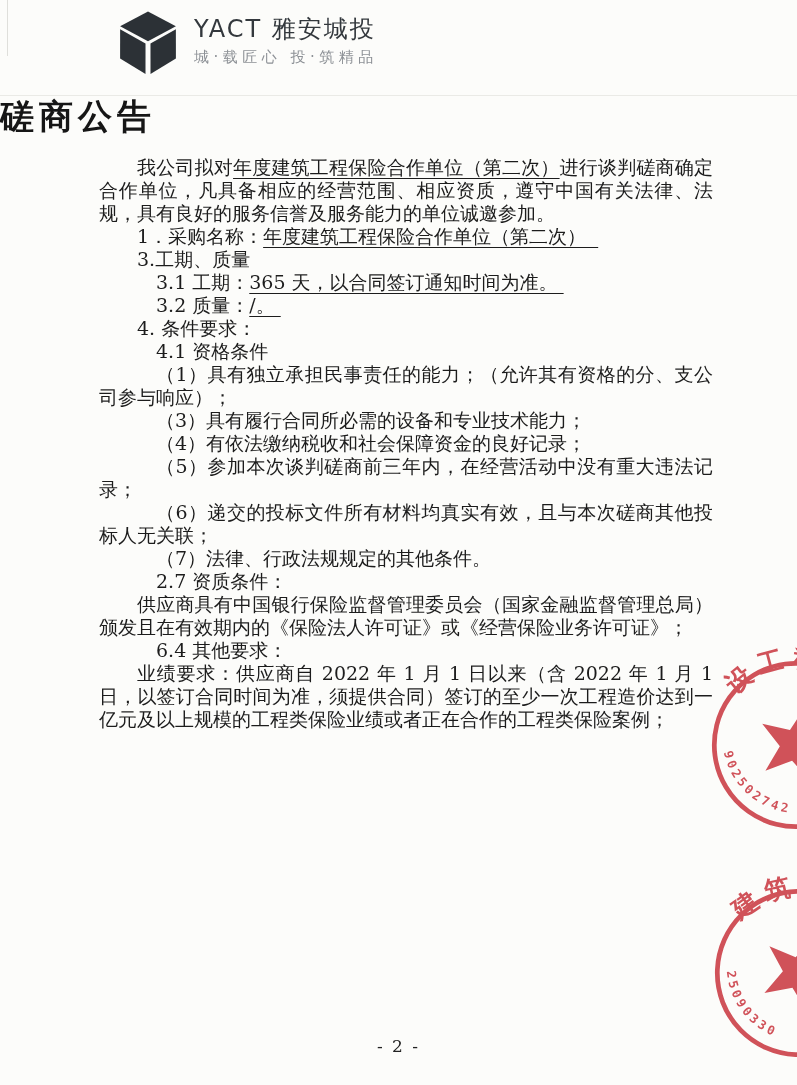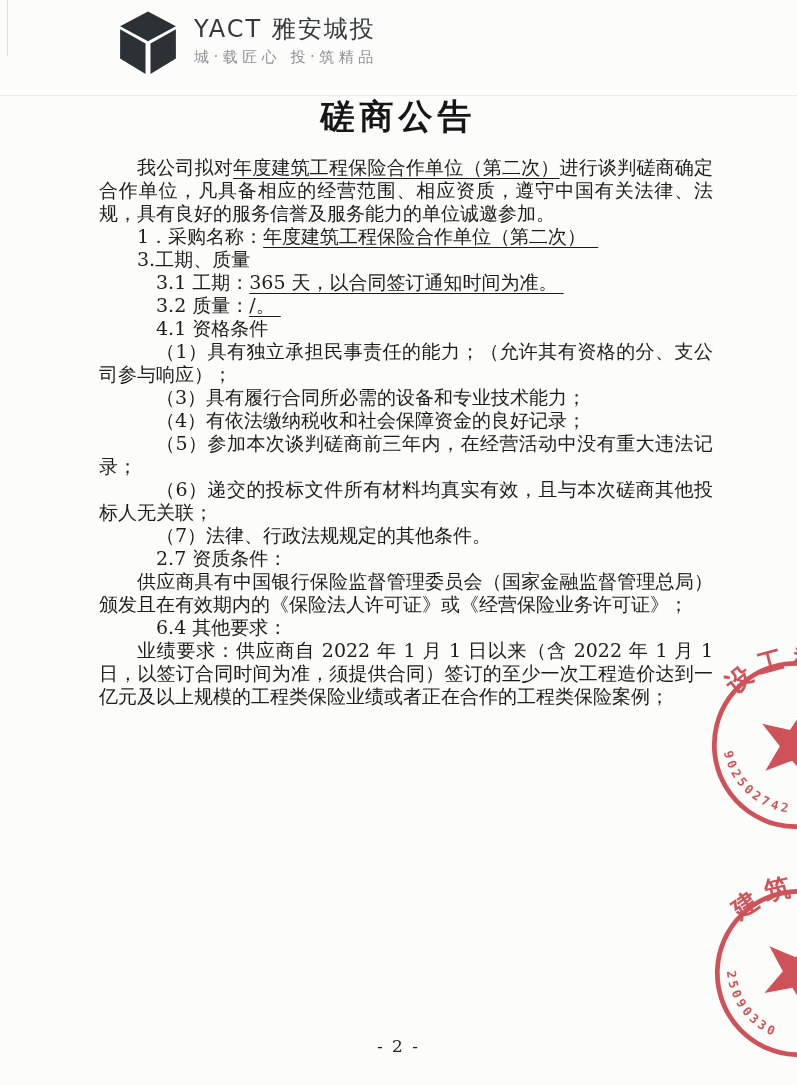--- a/index.html
+++ b/index.html
@@ -16,21 +16,21 @@
     font-weight:normal;font-size:24px;color:#33383d;letter-spacing:2px;line-height:1.1;margin-top:6px;
   }
   .logo-tagline{
     font-family:"DejaVu Sans","Liberation Sans",sans-serif;
     font-size:15px;color:#8d9196;letter-spacing:4.5px;margin-top:6px;
   }
   .scan-hline{position:absolute;top:95px;left:0;width:797px;height:1px;background:#eaeae6;}
   .scan-vline{position:absolute;top:0;left:7px;width:1px;height:56px;background:#dfdfdb;}
   
   .doc-title{
-    position:absolute;top:94px;left:0;width:100%;text-align:center;
+    position:absolute;top:94px;left:0;width:100%;text-align:left;
     font-size:34px;font-weight:bold;letter-spacing:5px;color:#161616;
   }
   
   .content{position:absolute;top:156px;left:99px;width:614px;}
   p.para{margin:0;font-size:19px;line-height:23px;text-align:justify;color:#1c1c1c;}
   .lh28{line-height:28px}.tight{line-height:26px}.lh34{line-height:34px}.lh38{line-height:38px}
   .indent2{text-indent:2em}.indent3{text-indent:3em}
   .mb4{margin-bottom:4px}
   .mt2{margin-top:2px}.mt4{margin-top:4px}.mt6{margin-top:6px}.mt8{margin-top:8px}
   span.u{text-decoration:underline;text-underline-offset:4px;}
@@ -68,20 +68,21 @@
   </div>
 
   <div class="doc-title">磋商公告</div>
 
   <div class="content">
       <p class="para indent2 lh28 mb4"><span>我公司拟对</span><span class="u">年度建筑工程保险合作单位（第二次）</span><span>进行谈判磋商确定合作单位，凡具备相应的经营范围、相应资质，遵守中国有关法律、法规，具有良好的服务信誉及服务能力的单位诚邀参加。</span></p>
       <p class="para indent2 tight"><span>1．采购名称：</span><span class="u">年度建筑工程保险合作单位（第二次）&nbsp;&nbsp;</span></p>
       <p class="para indent2 tight"><span>3.工期、质量</span></p>
       <p class="para indent3"><span>3.1 工期：</span><span class="u">365 天，以合同签订通知时间为准。&nbsp;</span></p>
       <p class="para indent3 mt4"><span>3.2 质量：</span><span class="u">/。&nbsp;</span></p>
+      <p class="para indent2 mt6"><span>4. 条件要求：</span></p>
       <p class="para indent3 mt4"><span>4.1 资格条件</span></p>
       <p class="para indent3 mt4"><span>（1）具有独立承担民事责任的能力；（允许其有资格的分、支公司参与响应）；</span></p>
       <p class="para indent3 mt2"><span>（3）具有履行合同所必需的设备和专业技术能力；</span></p>
       <p class="para indent3 mt2"><span>（4）有依法缴纳税收和社会保障资金的良好记录；</span></p>
       <p class="para indent3 mt6"><span>（5）参加本次谈判磋商前三年内，在经营活动中没有重大违法记录；</span></p>
       <p class="para indent3 mt6 lh34"><span>（6）递交的投标文件所有材料均真实有效，且与本次磋商其他投标人无关联；</span></p>
       <p class="para indent3"><span>（7）法律、行政法规规定的其他条件。</span></p>
       <p class="para indent3"><span>2.7 资质条件：</span></p>
       <p class="para indent2"><span>供应商具有中国银行保险监督管理委员会（国家金融监督管理总局）颁发且在有效期内的《保险法人许可证》或《经营保险业务许可证》；</span></p>
       <p class="para indent3"><span>6.4 其他要求：</span></p>

